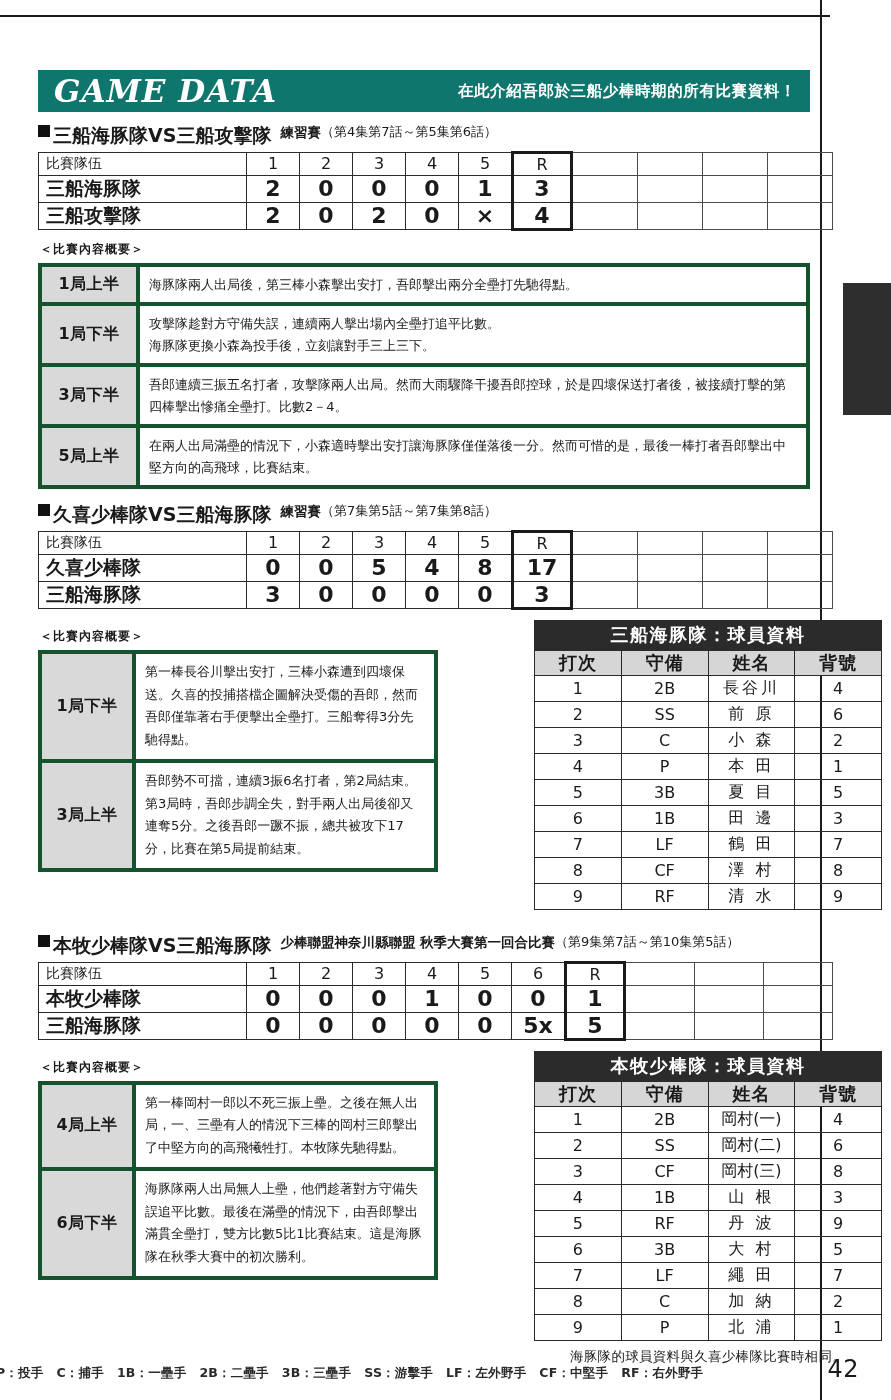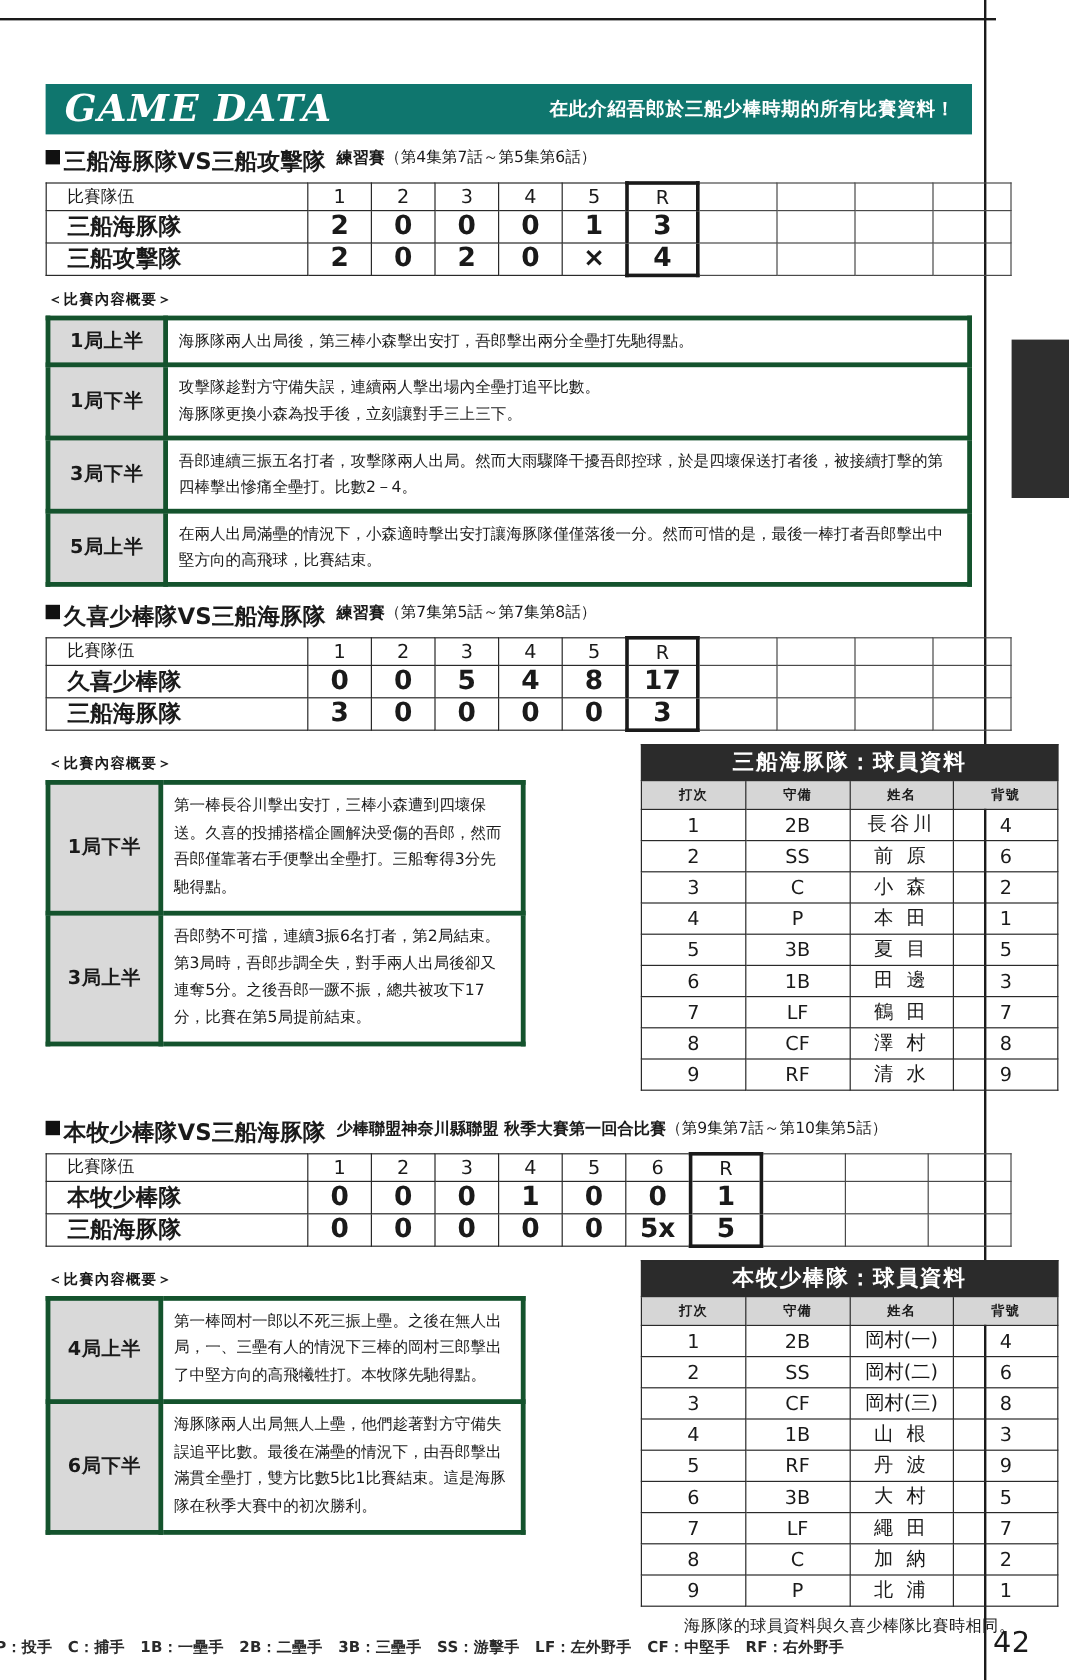--- a/index.html
+++ b/index.html
@@ -67,21 +67,21 @@
   table.score{
     border-collapse:collapse;width:772px;table-layout:fixed;margin-bottom:10px;
   }
   table.score td{
     border:1px solid #2a2a2a;height:25px;text-align:center;
     font-size:22px;font-weight:bold;padding:0;
     font-family:"DejaVu Sans","Liberation Sans",sans-serif;
   }
   table.score tr.hdr td{height:21px;font-size:16px;font-weight:normal;}
   table.score td.team{
-    text-align:left;padding-left:17px;font-size:19px;letter-spacing:0px;font-family:Liberation Mono, monospace;
+    text-align:left;padding-left:7px;font-size:19px;letter-spacing:0px;font-family:Liberation Mono, monospace;
   }
   table.score tr.hdr td.team{font-size:14px;font-weight:normal;}
   table.score td.r-col{border-left:3px solid #1a1a1a;border-right:3px solid #1a1a1a;}
   table.score tr.hdr td.r-col{border-top:3px solid #1a1a1a;}
   table.score tr.last td.r-col{border-bottom:3px solid #1a1a1a;}
   table.score td.blank{border-color:#4a4a4a;}
 
   
   .sum-label{font-size:12px;font-weight:bold;margin:8px 0 5px 2px;letter-spacing:1px;}
   table.summary{border-collapse:collapse;border:1px solid #2a2a2a;table-layout:fixed;}
@@ -101,21 +101,21 @@
 
   
   .roster-wrap{width:276px;}
   table.roster{border-collapse:collapse;width:348px;table-layout:fixed;border:1px solid #2a2a2a;}
   table.roster td{border:1px solid #2a2a2a;text-align:center;height:25px;padding:0;}
   table.roster tr.title td{
     background:#2b2b2b;color:#fff;font-size:18px;font-weight:bold;
     height:29px;letter-spacing:1.5px;border:1px solid #2b2b2b;
   }
   table.roster tr.cols td{
-    background:#d6d6d6;font-size:11px;font-weight:bold;height:23px;letter-spacing:1px;
+    background:#d6d6d6;font-size:18px;font-weight:bold;height:23px;letter-spacing:1px;
   }
   table.roster td.c-ord{width:63px;font-size:16px;}
   table.roster td.c-pos{width:80px;font-size:16px;}
   table.roster td.c-name{width:117px;font-size:16px;letter-spacing:3px;}
   table.roster td.c-num{width:86px;font-size:16px;}
   .roster-note{
     font-size:13.5px;text-align:center;width:348px;margin-top:7px;letter-spacing:.3px;
   }
 
   

